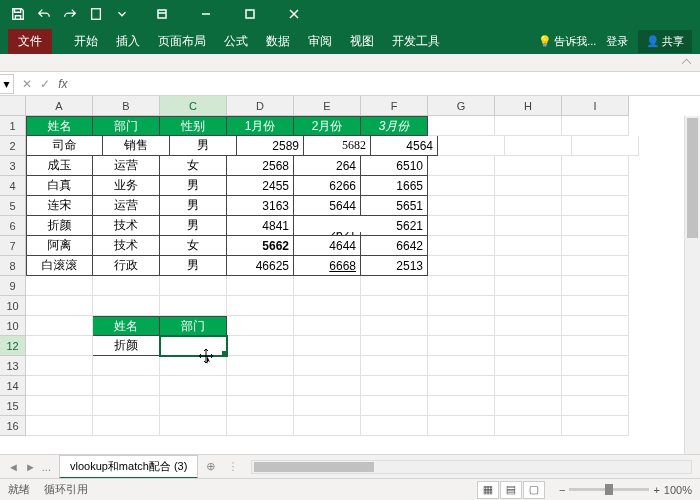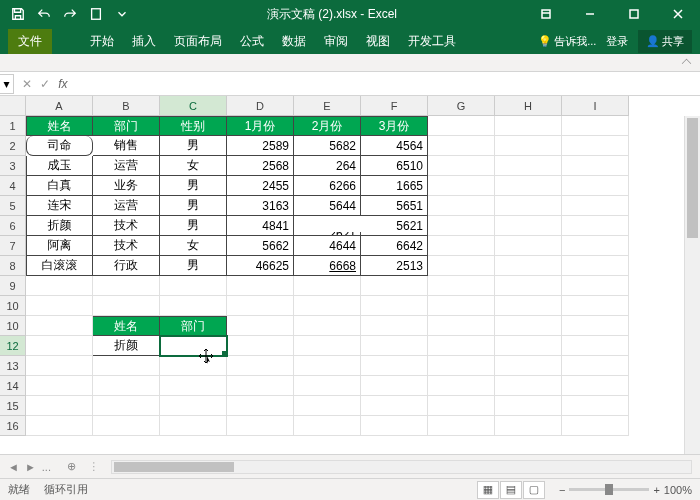--- a/index.html
+++ b/index.html
@@ -7,21 +7,21 @@
 .titlebar{background:#0c6b3d;height:28px;display:flex;align-items:center;color:#fff}
 .qat{display:flex;align-items:center;gap:2px;padding:0 6px}
 .qat-btn{width:24px;height:24px;display:flex;align-items:center;justify-content:center;cursor:pointer}
 .qat-btn svg{width:14px;height:14px;stroke:#fff;fill:none;stroke-width:1.5}
 .title-text{flex:1;text-align:center;font-size:12px}
 .winctrl{display:flex}
 .winctrl div{width:44px;height:28px;display:flex;align-items:center;justify-content:center;cursor:pointer}
 .winctrl svg{width:10px;height:10px;stroke:#fff;fill:none;stroke-width:1.5}
 .ribbon-tabs{background:#0c6b3d;height:26px;display:flex;align-items:center;color:#fff;padding:0 8px;gap:18px;font-size:12px}
 .ribbon-tabs span{cursor:pointer;white-space:nowrap}
-.ribbon-tabs .file-tab{background:#4d7c0f;padding:4px 10px;margin-right:20px}
+.ribbon-tabs .file-tab{background:#7f1d1d;padding:4px 10px;margin-right:4px}
 .ribbon-spacer{flex:1}
 .ribbon-right{display:flex;align-items:center;gap:10px;font-size:11px}
 .ribbon-right span{display:flex;align-items:center;gap:2px}
 .share-btn{background:#0a5530;padding:4px 8px}
 .ribbon-body{background:#f3f2f1;height:18px;border-bottom:1px solid #d4d4d4;position:relative}
 .ribbon-body::after{content:"";position:absolute;right:8px;top:4px;width:10px;height:10px;border:1px solid #888;border-left:none;border-bottom:none;transform:rotate(-45deg) scale(0.6)}
 .formula-bar{height:24px;display:flex;align-items:center;border-bottom:1px solid #d4d4d4;background:#fff}
 .name-box{width:75px;height:20px;border:1px solid #ccc;margin:0 4px;padding:0 6px;font-size:12px;display:flex;align-items:center;background:#fff}
 .name-box-arrow{width:14px;height:20px;border:1px solid #ccc;border-left:none;display:flex;align-items:center;justify-content:center}
 .fx-btns{display:flex;align-items:center;gap:8px;padding:0 8px;color:#999}
@@ -89,21 +89,20 @@
         <svg viewBox="0 0 16 16">
           <rect x="3" y="2" width="10" height="12"></rect>
         </svg>
       </div>
     <div class="qat-btn">
         <svg viewBox="0 0 16 16">
           <path d="M4 6l4 4 4-4"></path>
         </svg>
       </div>
   </div>
-  <div class="title-text">演示文稿 (2).xlsx - Excel</div>
   <div class="winctrl">
     <div>
         <svg viewBox="0 0 10 10">
           <rect x="1" y="1" width="8" height="8"></rect>
           <path d="M1 4h8"></path>
         </svg>
       </div>
     <div>
         <svg viewBox="0 0 10 10">
           <path d="M1 5h8"></path>
@@ -183,31 +182,31 @@
       <div class="row-h">15</div>
       <div class="row-h">16</div>
     </div>
   <div class="cells" id="cells">
       <div class="row">
         <div class="cell hdr" style="width: 67px;">姓名</div>
         <div class="cell hdr" style="width: 67px;">部门</div>
         <div class="cell hdr" style="width: 67px;">性别</div>
         <div class="cell hdr" style="width: 67px;">1月份</div>
         <div class="cell hdr" style="width: 67px;">2月份</div>
-        <div class="cell hdr" style="width: 67px;">3月份</div>
-        <div class="cell" style="width: 67px;"></div>
-        <div class="cell" style="width: 67px;"></div>
-        <div class="cell" style="width: 67px;"></div>
-      </div>
-      <div class="row">
-        <div class="cell bd" style="width: 67px; border-radius: 7px;">司命</div>
+        <div class="cell hdr" style="width: 67px; font-style: italic;">3月份</div>
+        <div class="cell" style="width: 67px;"></div>
+        <div class="cell" style="width: 67px;"></div>
+        <div class="cell" style="width: 67px;"></div>
+      </div>
+      <div class="row">
+        <div class="cell bd" style="width: 77px;">司命</div>
         <div class="cell bd" style="width: 67px;">销售</div>
         <div class="cell bd" style="width: 67px;">男</div>
         <div class="cell bd num" style="width: 67px;">2589</div>
-        <div class="cell bd num" style="width: 67px;">5682</div>
+        <div class="cell bd num" style="width: 67px; font-family: Liberation Serif, serif;">5682</div>
         <div class="cell bd num" style="width: 67px;">4564</div>
         <div class="cell" style="width: 67px;"></div>
         <div class="cell" style="width: 67px;"></div>
         <div class="cell" style="width: 67px;"></div>
       </div>
       <div class="row">
         <div class="cell bd" style="width: 67px;">成玉</div>
         <div class="cell bd" style="width: 67px;">运营</div>
         <div class="cell bd" style="width: 67px;">女</div>
         <div class="cell bd num" style="width: 67px;">2568</div>
@@ -247,21 +246,21 @@
         <div class="cell bd num" style="width: 67px; margin-top: 16px;">2621</div>
         <div class="cell bd num" style="width: 67px;">5621</div>
         <div class="cell" style="width: 67px;"></div>
         <div class="cell" style="width: 67px;"></div>
         <div class="cell" style="width: 67px;"></div>
       </div>
       <div class="row">
         <div class="cell bd" style="width: 67px;">阿离</div>
         <div class="cell bd" style="width: 67px;">技术</div>
         <div class="cell bd" style="width: 67px;">女</div>
-        <div class="cell bd num" style="width: 67px;">5662</div>
+        <div class="cell bd num" style="width: 67px; font-weight: bold;">5662</div>
         <div class="cell bd num" style="width: 67px;">4644</div>
         <div class="cell bd num" style="width: 67px;">6642</div>
         <div class="cell" style="width: 67px;"></div>
         <div class="cell" style="width: 67px;"></div>
         <div class="cell" style="width: 67px;"></div>
       </div>
       <div class="row">
         <div class="cell bd" style="width: 67px;">白滚滚</div>
         <div class="cell bd" style="width: 67px;">行政</div>
         <div class="cell bd" style="width: 67px;">男</div>
@@ -369,20 +368,21 @@
       <div class="vscroll-thumb"></div>
     </div>
 </div>
 
 <div class="sheet-tabs">
   <div class="tab-nav">
       <span>◄</span>
       <span>►</span>
       <span>...</span>
     </div>
+  <div class="sheet-tab active">vlookup和match配合 (3)</div>
   <div class="add-sheet">⊕</div>
   <span style="padding:0 4px;color:#aaa">⋮</span>
   <div class="hscroll">
       <div class="hscroll-thumb"></div>
     </div>
 </div>
 
 <div class="status-bar">
   <span>就绪</span>
   <span>循环引用</span>

